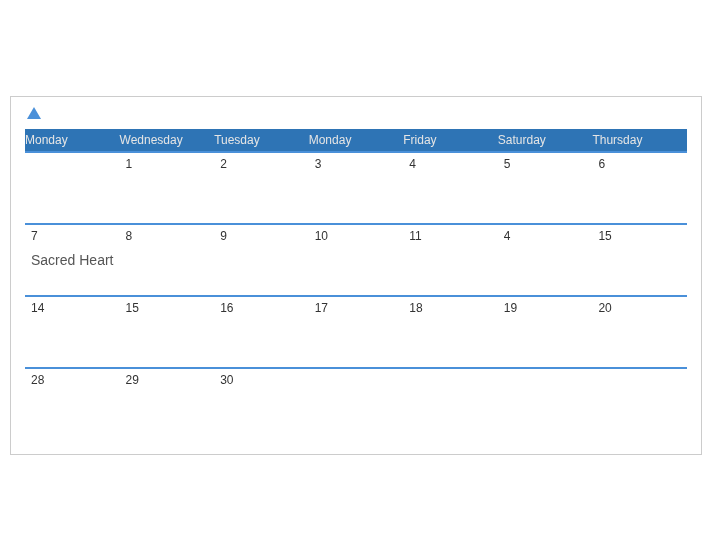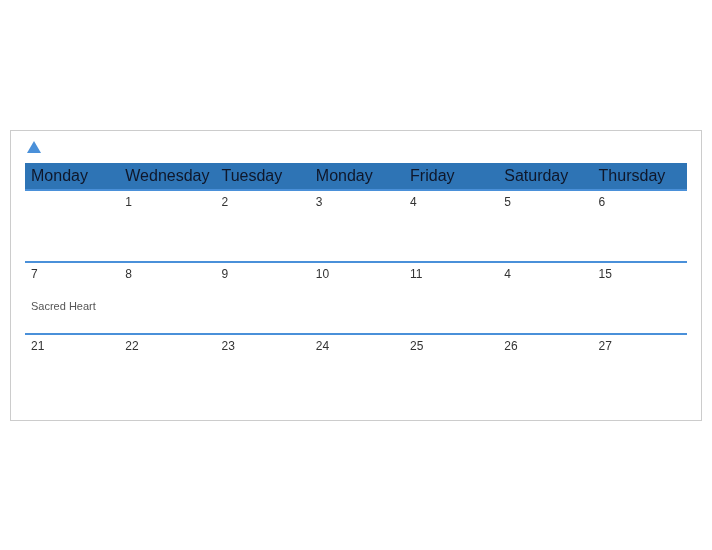--- a/index.html
+++ b/index.html
@@ -64,24 +64,24 @@
       min-width: 80px;
     }
     .cal-table {
       width: 100%;
       border-collapse: collapse;
     }
     .cal-table thead tr {
       background-color: #2e74b5;
     }
     .cal-table thead th {
-      color: #0f172a;
-      font-size: 16px;
+      color: #e5e5e5;
+      font-size: 12px;
       font-weight: normal;
-      padding: 4px 6px;
+      padding: 4px 0;
       text-align: left;
       border: none;
     }
     .cal-table tbody tr {
       border-top: 2px solid #4a90d9;
     }
     .cal-table tbody td {
       vertical-align: top;
       padding: 4px 6px;
       font-size: 12px;
@@ -89,23 +89,23 @@
       height: 72px;
       width: calc(100% / 7);
       background: #fff;
     }
     .day-number {
       font-size: 12px;
       color: #333;
       display: block;
     }
     .day-event {
-      font-size: 11px;
+      font-size: 14px;
       color: #555;
-      margin-top: 19px;
+      margin-top: 9px;
     }
     .empty-day {
       background: #f5f5f5;
     }
   </style>
 </head>
 <body>
 
 <div class="calendar-container">
   <div class="header">
@@ -173,36 +173,51 @@
           </td>
           <td>
             <span class="day-number">4</span>
           </td>
           <td>
             <span class="day-number">15</span>
           </td>
         </tr>
         <tr>
           <td>
-            <span class="day-number">21</span>
-          </td>
-          <td>
-            <span class="day-number">22</span>
-          </td>
-          <td>
-            <span class="day-number">23</span>
-          </td>
-          <td>
-            <span class="day-number">24</span>
-          </td>
-          <td>
-            <span class="day-number">25</span>
-          </td>
-          <td>
-            <span class="day-number">26</span>
-          </td>
-          <td>
-            <span class="day-number">27</span>
-          </td>
+            <span class="day-number">14</span>
+          </td>
+          <td>
+            <span class="day-number">15</span>
+          </td>
+          <td>
+            <span class="day-number">16</span>
+          </td>
+          <td>
+            <span class="day-number">17</span>
+          </td>
+          <td>
+            <span class="day-number">18</span>
+          </td>
+          <td>
+            <span class="day-number">19</span>
+          </td>
+          <td>
+            <span class="day-number">20</span>
+          </td>
+        </tr>
+        <tr>
+          <td>
+            <span class="day-number">28</span>
+          </td>
+          <td>
+            <span class="day-number">29</span>
+          </td>
+          <td>
+            <span class="day-number">30</span>
+          </td>
+          <td class="empty-day"></td>
+          <td class="empty-day"></td>
+          <td class="empty-day"></td>
+          <td class="empty-day"></td>
         </tr>
       </tbody>
   </table>
 </div>
 
 </body></html>

